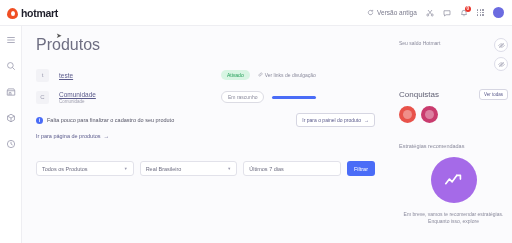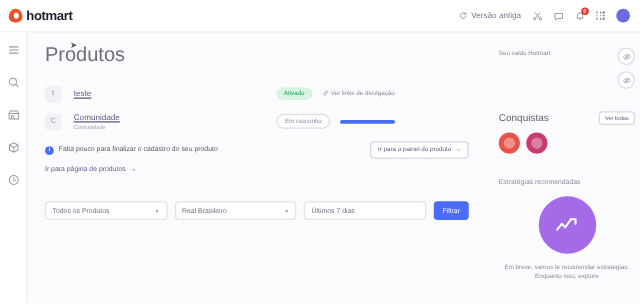--- a/index.html
+++ b/index.html
@@ -10,21 +10,21 @@
     overflow: hidden;
   }
   #app { position: relative; width: 512px; height: 243px; background: #fbfbfd; }
 
   
   .topbar {
     position: absolute; top: 0; left: 0; width: 512px; height: 26px;
     background: #ffffff; border-bottom: 1px solid #eeeef2;
     display: flex; align-items: center;
   }
-  .brand { display: flex; align-items: flex-start; gap: 3px; margin-left: 7px; }
+  .brand { display: flex; align-items: flex-end; gap: 3px; margin-left: 7px; }
   .brand-flame {
     width: 11px; height: 11px; border-radius: 50% 50% 50% 50% / 60% 60% 40% 40%;
     background: #f04e23; position: relative;
   }
   .brand-flame::after {
     content: ""; position: absolute; left: 3.5px; top: 3px;
     width: 4px; height: 5px; border-radius: 50%; background: #ffffff;
   }
   .brand-name { font-size: 10.5px; font-weight: bold; color: #1f1f2b; letter-spacing: -0.3px; }
 

